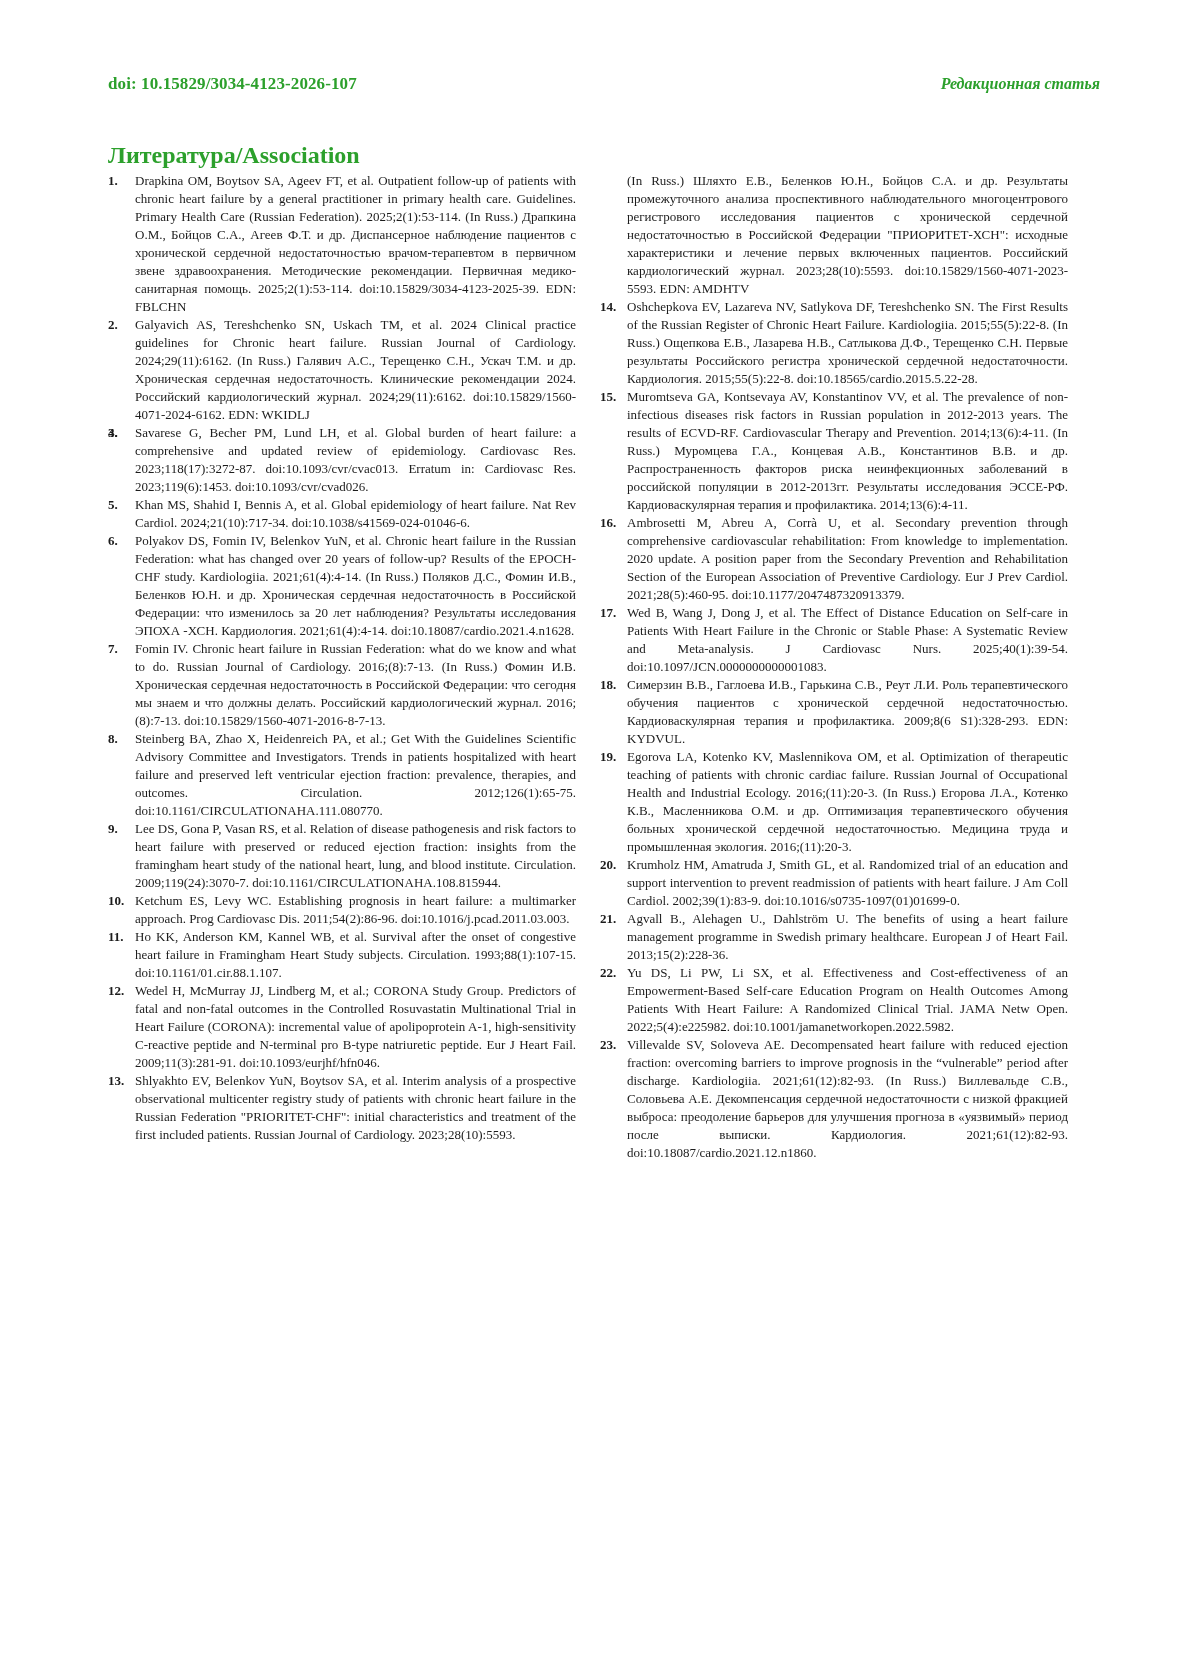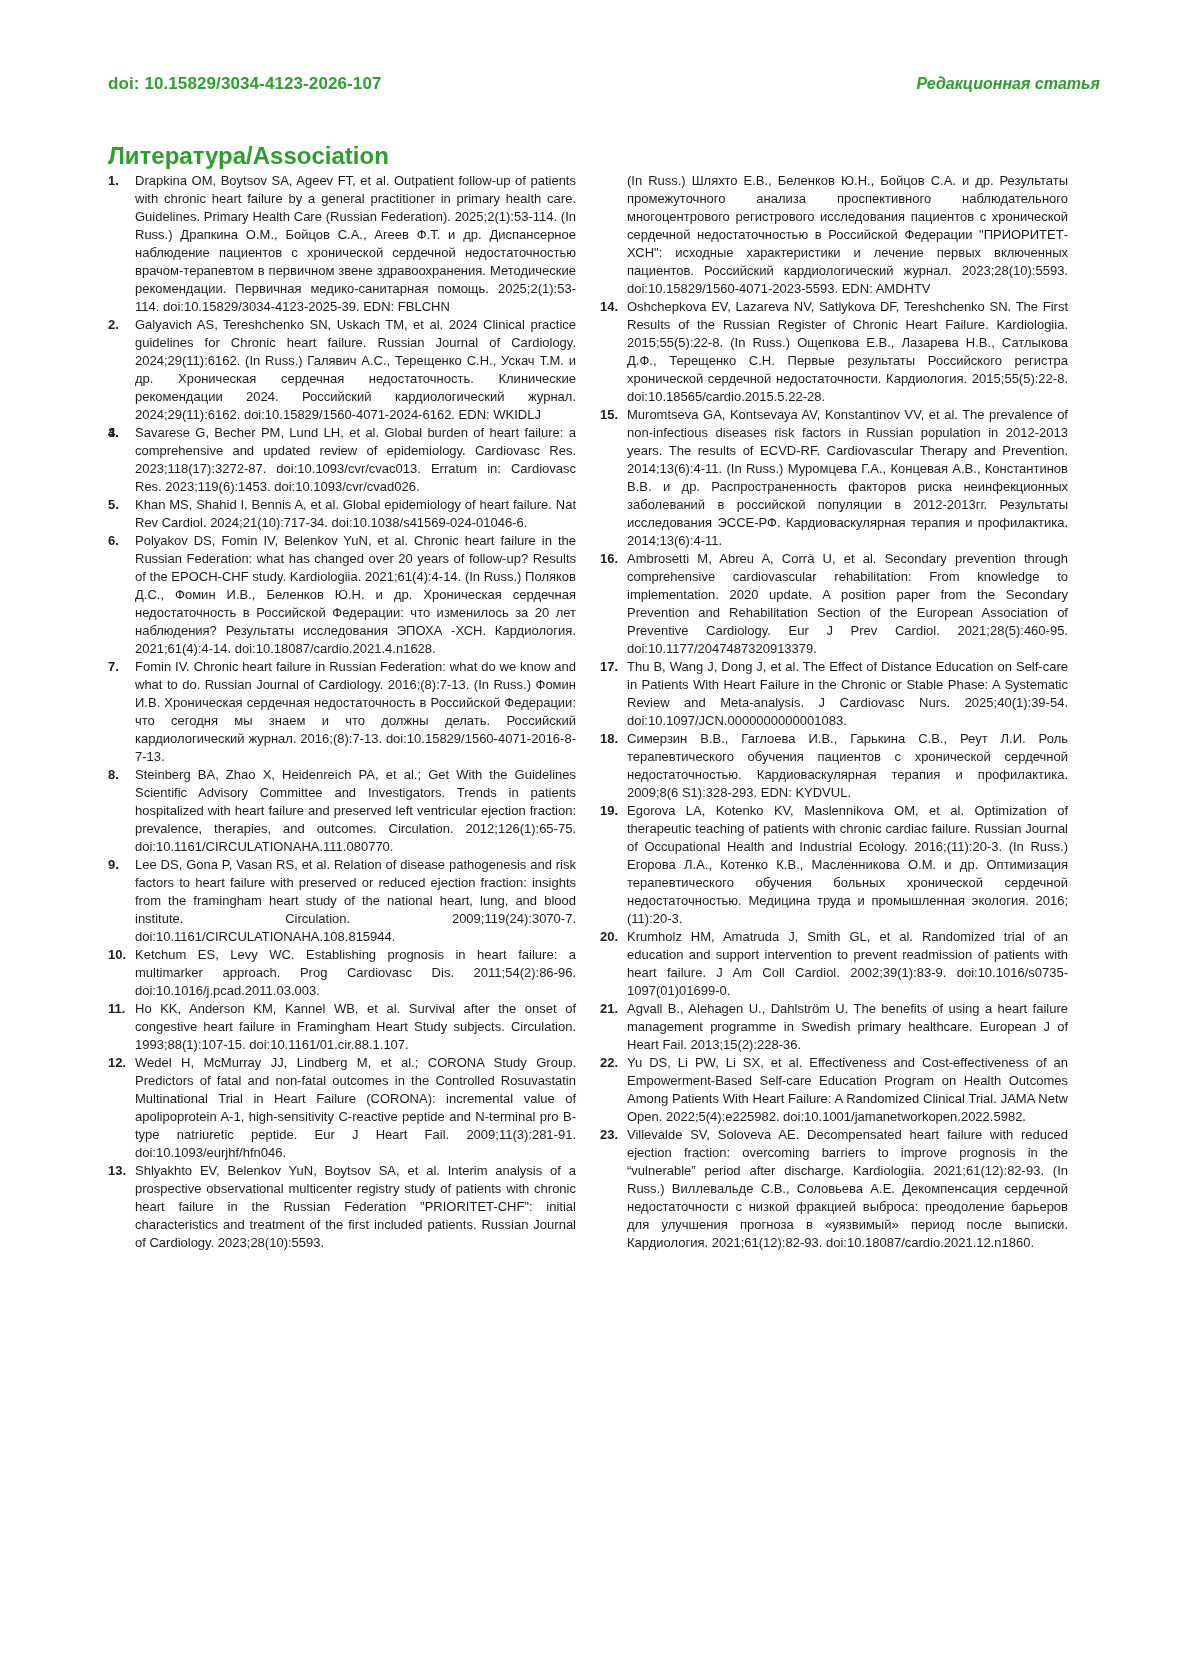--- a/index.html
+++ b/index.html
@@ -1,20 +1,20 @@
 <!DOCTYPE html>
 <html lang="ru" style="--accent: #2ca02c;"><head>
 <meta charset="utf-8">
 <style>
   html,body{margin:0;padding:0;background:#ffffff;}
   .page{
     position:relative;
     width:1200px;height:1368px;
     background:#ffffff;
-    font-family:Liberation Sans, sans-serif;
+    font-family:Liberation Serif, serif;
     color:#1c1c1c;
     overflow:hidden;
   }
   .header{
     position:absolute;top:74px;left:108px;right:100px;
     display:flex;justify-content:space-between;align-items:baseline;
   }
   .doi{
     font-size:17px;font-weight:bold;letter-spacing:.1px;
   }
@@ -83,21 +83,21 @@
         <div class="ref"><span class="num">10.</span><span>Ketchum ES, Levy WC. Establishing prognosis in heart failure: a multimarker approach. Prog Cardiovasc Dis. 2011;54(2):86-96. doi:10.1016/j.pcad.2011.03.003.</span></div>
         <div class="ref"><span class="num">11.</span><span>Ho KK, Anderson KM, Kannel WB, et al. Survival after the onset of congestive heart failure in Framingham Heart Study subjects. Circulation. 1993;88(1):107-15. doi:10.1161/01.cir.88.1.107.</span></div>
         <div class="ref"><span class="num">12.</span><span>Wedel H, McMurray JJ, Lindberg M, et al.; CORONA Study Group. Predictors of fatal and non-fatal outcomes in the Controlled Rosuvastatin Multinational Trial in Heart Failure (CORONA): incremental value of apolipoprotein A-1, high-sensitivity C-reactive peptide and N-terminal pro B-type natriuretic peptide. Eur J Heart Fail. 2009;11(3):281-91. doi:10.1093/eurjhf/hfn046.</span></div>
         <div class="ref"><span class="num">13.</span><span>Shlyakhto EV, Belenkov YuN, Boytsov SA, et al. Interim analysis of a prospective observational multicenter registry study of patients with chronic heart failure in the Russian Federation "PRIORITET-CHF": initial characteristics and treatment of the first included patients. Russian Journal of Cardiology. 2023;28(10):5593.</span></div>
       </div>
     <div class="col" id="col-right">
         <div class="ref"><span class="num"></span><span>(In Russ.) Шляхто Е.В., Беленков Ю.Н., Бойцов С.А. и др. Результаты промежуточного анализа проспективного наблюдательного многоцентрового регистрового исследования пациентов с хронической сердечной недостаточностью в Российской Федерации "ПРИОРИТЕТ-ХСН": исходные характеристики и лечение первых включенных пациентов. Российский кардиологический журнал. 2023;28(10):5593. doi:10.15829/1560-4071-2023-5593. EDN: AMDHTV</span></div>
         <div class="ref"><span class="num">14.</span><span>Oshchepkova EV, Lazareva NV, Satlykova DF, Tereshchenko SN. The First Results of the Russian Register of Chronic Heart Failure. Kardiologiia. 2015;55(5):22-8. (In Russ.) Ощепкова Е.В., Лазарева Н.В., Сатлыкова Д.Ф., Терещенко С.Н. Первые результаты Российского регистра хронической сердечной недостаточности. Кардиология. 2015;55(5):22-8. doi:10.18565/cardio.2015.5.22-28.</span></div>
         <div class="ref"><span class="num">15.</span><span>Muromtseva GA, Kontsevaya AV, Konstantinov VV, et al. The prevalence of non-infectious diseases risk factors in Russian population in 2012-2013 years. The results of ECVD-RF. Cardiovascular Therapy and Prevention. 2014;13(6):4-11. (In Russ.) Муромцева Г.А., Концевая А.В., Константинов В.В. и др. Распространенность факторов риска неинфекционных заболеваний в российской популяции в 2012-2013гг. Результаты исследования ЭССЕ-РФ. Кардиоваскулярная терапия и профилактика. 2014;13(6):4-11.</span></div>
         <div class="ref"><span class="num">16.</span><span>Ambrosetti M, Abreu A, Corrà U, et al. Secondary prevention through comprehensive cardiovascular rehabilitation: From knowledge to implementation. 2020 update. A position paper from the Secondary Prevention and Rehabilitation Section of the European Association of Preventive Cardiology. Eur J Prev Cardiol. 2021;28(5):460-95. doi:10.1177/2047487320913379.</span></div>
-        <div class="ref"><span class="num">17.</span><span>Thu B, Wang J, Dong J, et al. The Effect of Distance Education on Self-care in Patients With Heart Failure in the Chronic or Stable Phase: A Systematic Review and Meta-analysis. J Cardiovasc Nurs. 2025;40(1):39-54. doi:10.1097/JCN.0000000000001083.</span></div>
+        <div class="ref"><span class="num">17.</span><span>Wed B, Wang J, Dong J, et al. The Effect of Distance Education on Self-care in Patients With Heart Failure in the Chronic or Stable Phase: A Systematic Review and Meta-analysis. J Cardiovasc Nurs. 2025;40(1):39-54. doi:10.1097/JCN.0000000000001083.</span></div>
         <div class="ref"><span class="num">18.</span><span>Симерзин В.В., Гаглоева И.В., Гарькина С.В., Реут Л.И. Роль терапевтического обучения пациентов с хронической сердечной недостаточностью. Кардиоваскулярная терапия и профилактика. 2009;8(6 S1):328-293. EDN: KYDVUL.</span></div>
         <div class="ref"><span class="num">19.</span><span>Egorova LA, Kotenko KV, Maslennikova OM, et al. Optimization of therapeutic teaching of patients with chronic cardiac failure. Russian Journal of Occupational Health and Industrial Ecology. 2016;(11):20-3. (In Russ.) Егорова Л.А., Котенко К.В., Масленникова О.М. и др. Оптимизация терапевтического обучения больных хронической сердечной недостаточностью. Медицина труда и промышленная экология. 2016;(11):20-3.</span></div>
         <div class="ref"><span class="num">20.</span><span>Krumholz HM, Amatruda J, Smith GL, et al. Randomized trial of an education and support intervention to prevent readmission of patients with heart failure. J Am Coll Cardiol. 2002;39(1):83-9. doi:10.1016/s0735-1097(01)01699-0.</span></div>
         <div class="ref"><span class="num">21.</span><span>Agvall B., Alehagen U., Dahlström U. The benefits of using a heart failure management programme in Swedish primary healthcare. European J of Heart Fail. 2013;15(2):228-36.</span></div>
         <div class="ref"><span class="num">22.</span><span>Yu DS, Li PW, Li SX, et al. Effectiveness and Cost-effectiveness of an Empowerment-Based Self-care Education Program on Health Outcomes Among Patients With Heart Failure: A Randomized Clinical Trial. JAMA Netw Open. 2022;5(4):e225982. doi:10.1001/jamanetworkopen.2022.5982.</span></div>
         <div class="ref"><span class="num">23.</span><span>Villevalde SV, Soloveva AE. Decompensated heart failure with reduced ejection fraction: overcoming barriers to improve prognosis in the “vulnerable” period after discharge. Kardiologiia. 2021;61(12):82-93. (In Russ.) Виллевальде С.В., Соловьева А.Е. Декомпенсация сердечной недостаточности с низкой фракцией выброса: преодоление барьеров для улучшения прогноза в «уязвимый» период после выписки. Кардиология. 2021;61(12):82-93. doi:10.18087/cardio.2021.12.n1860.</span></div>
       </div>
   </div>
 
   <div class="footer-rule" style="background: rgb(59, 59, 59);"></div>

